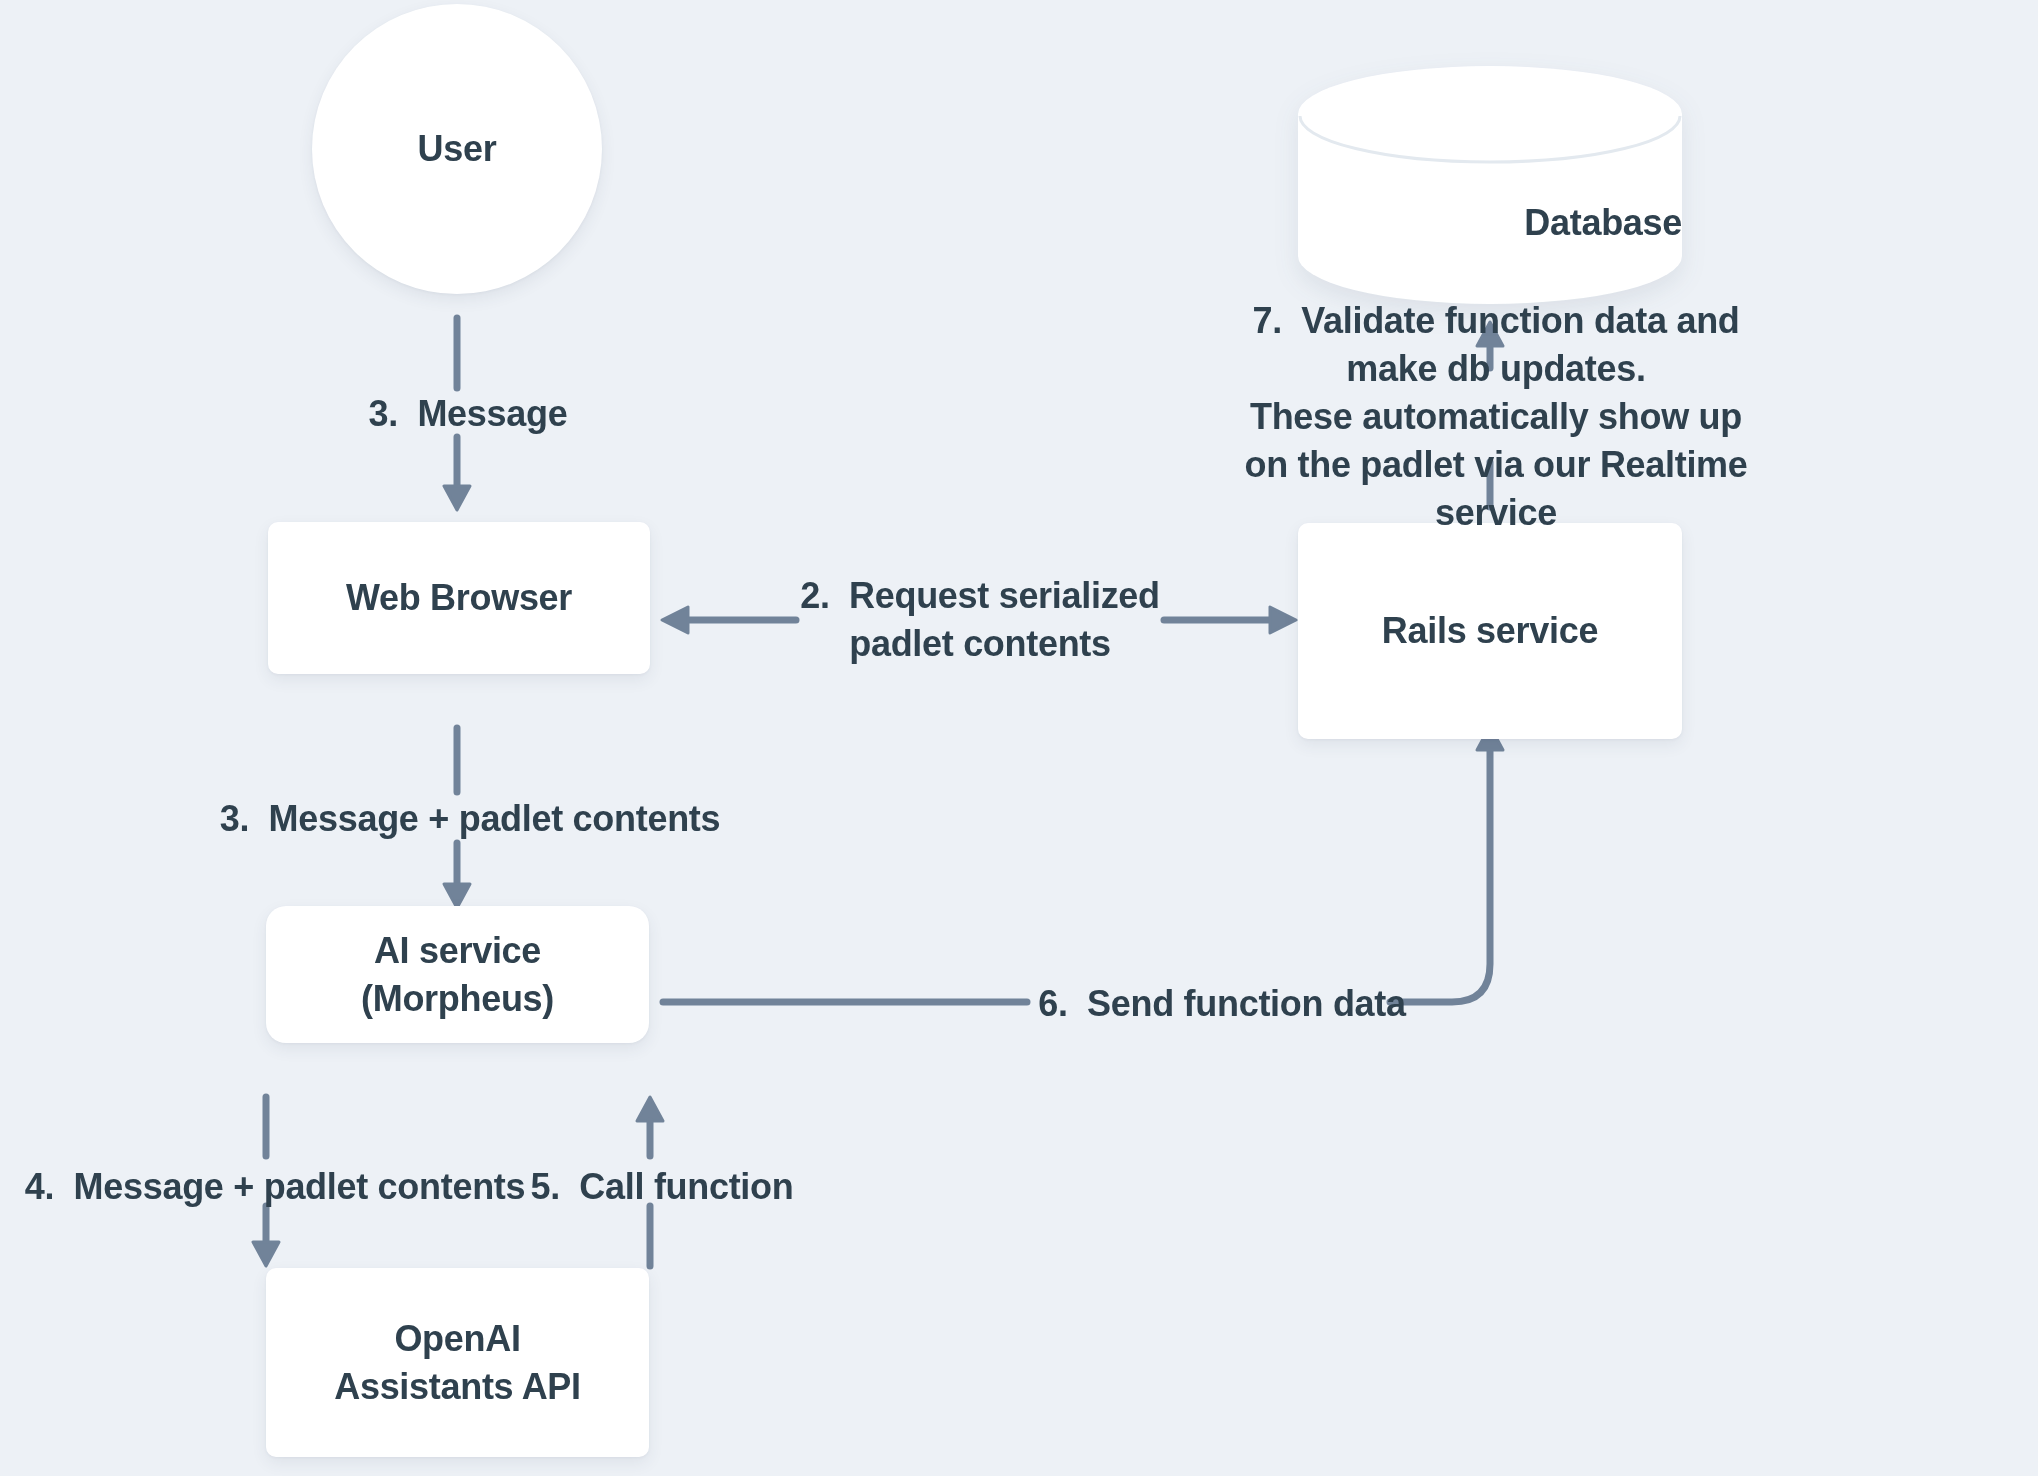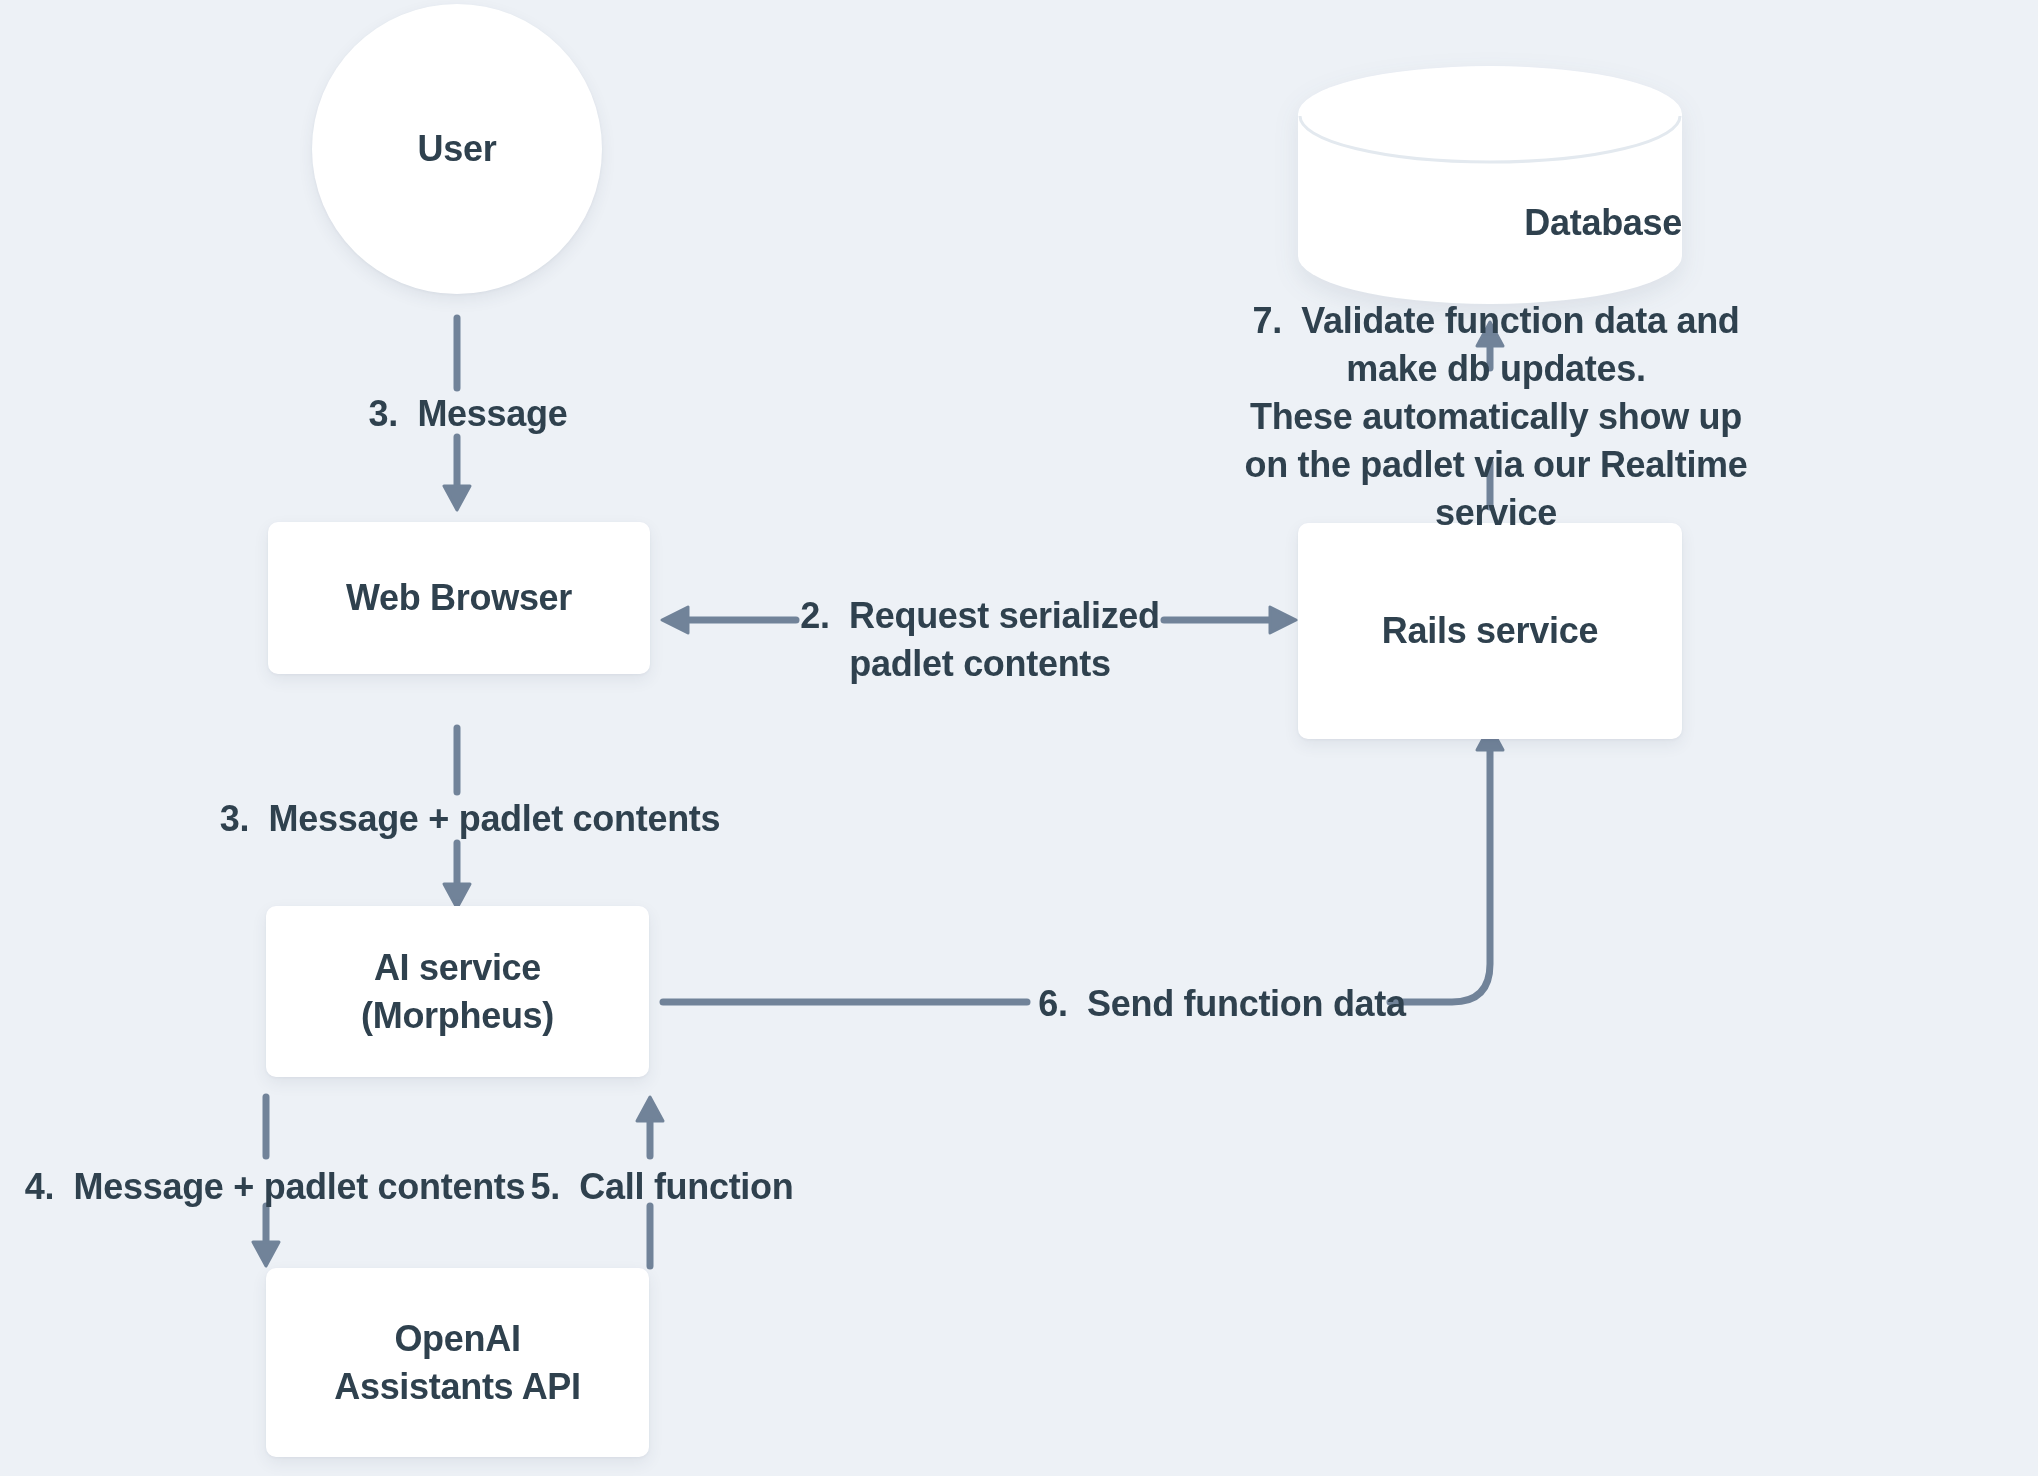--- a/index.html
+++ b/index.html
@@ -91,33 +91,33 @@
   </div>
 
   <div class="cyl">
     <svg width="384" height="238" viewBox="0 0 384 238">
       <path d="M0,48 A192,48 0 0 1 384,48 L384,190 A192,48 0 0 1 0,190 Z" fill="#FFFFFF"></path>
       <path d="M2,50 A190,46 0 0 0 382,50" stroke="#E3E9EF" stroke-width="3" fill="none"></path>
     </svg>
     <div class="cyl-label">Database</div>
   </div>
 
-  <div class="node" style="left:266px;top:906px;width:383px;height:171px;">
+  <div class="node" style="left:266px;top:906px;width:383px;height:137px;border-radius:20px;">
     <span>AI service
 (Morpheus)</span>
   </div>
 
   <div class="node" style="left:266px;top:1268px;width:383px;height:189px;">
     <span>OpenAI
 Assistants API</span>
   </div>
 
   <div class="edge-label" style="left:468px;top:414px;">3.  Message</div>
 
-  <div class="edge-label" style="left:980px;top:620px;margin-top:20px;">2.  Request serialized
+  <div class="edge-label" style="left:980px;top:620px;">2.  Request serialized
 padlet contents</div>
 
   <div class="edge-label" style="left:470px;top:819px;">3.  Message + padlet contents</div>
 
   <div class="edge-label" style="left:275px;top:1187px;">4.  Message + padlet contents</div>
 
   <div class="edge-label" style="left:662px;top:1187px;">5.  Call function</div>
 
   <div class="edge-label" style="left:1222px;top:1004px;">6.  Send function data</div>
 

